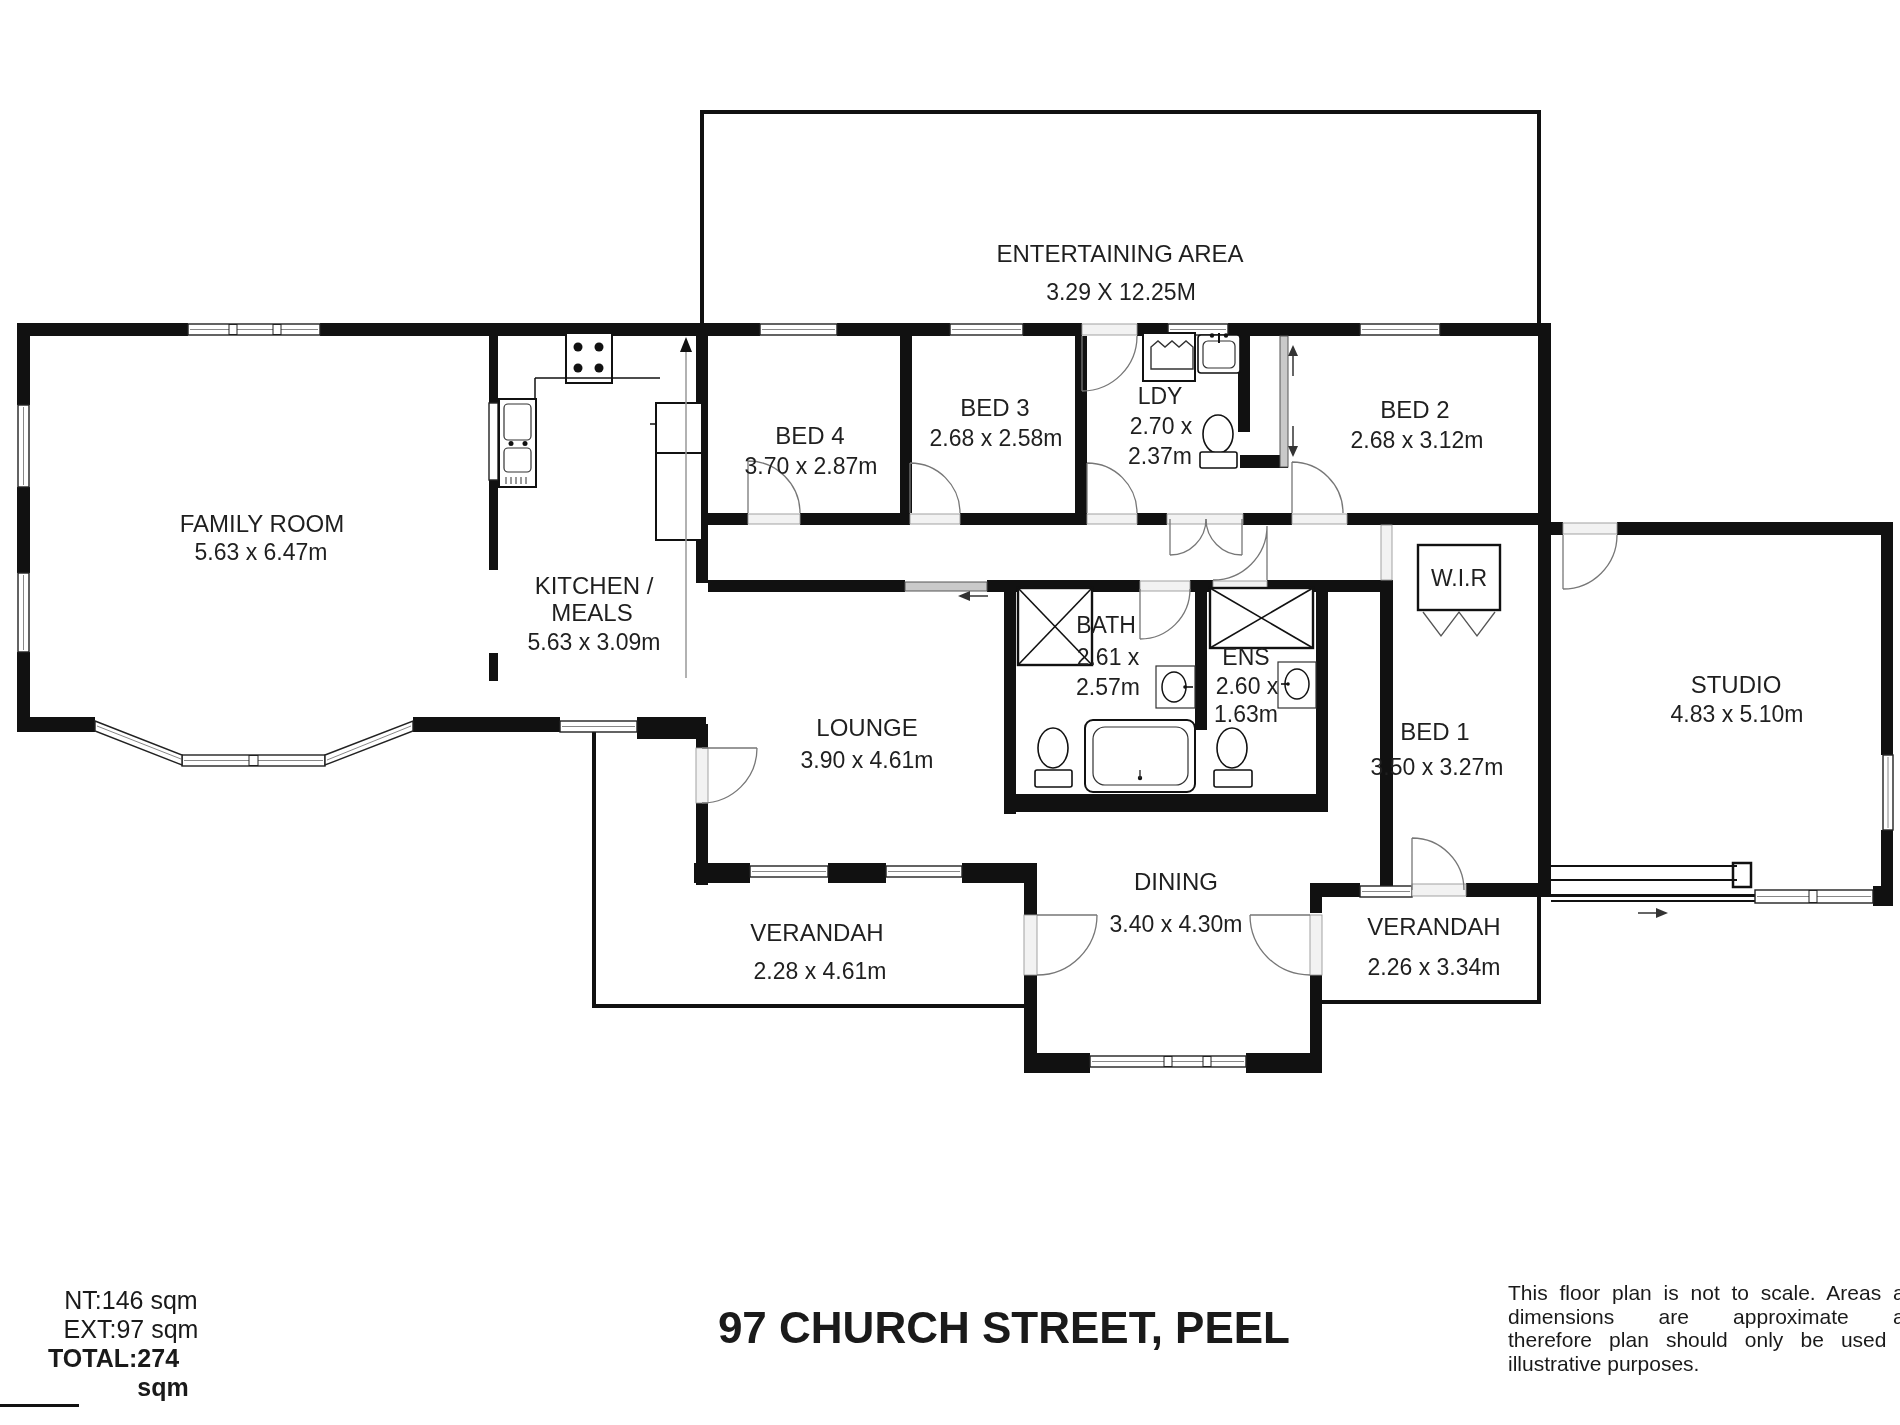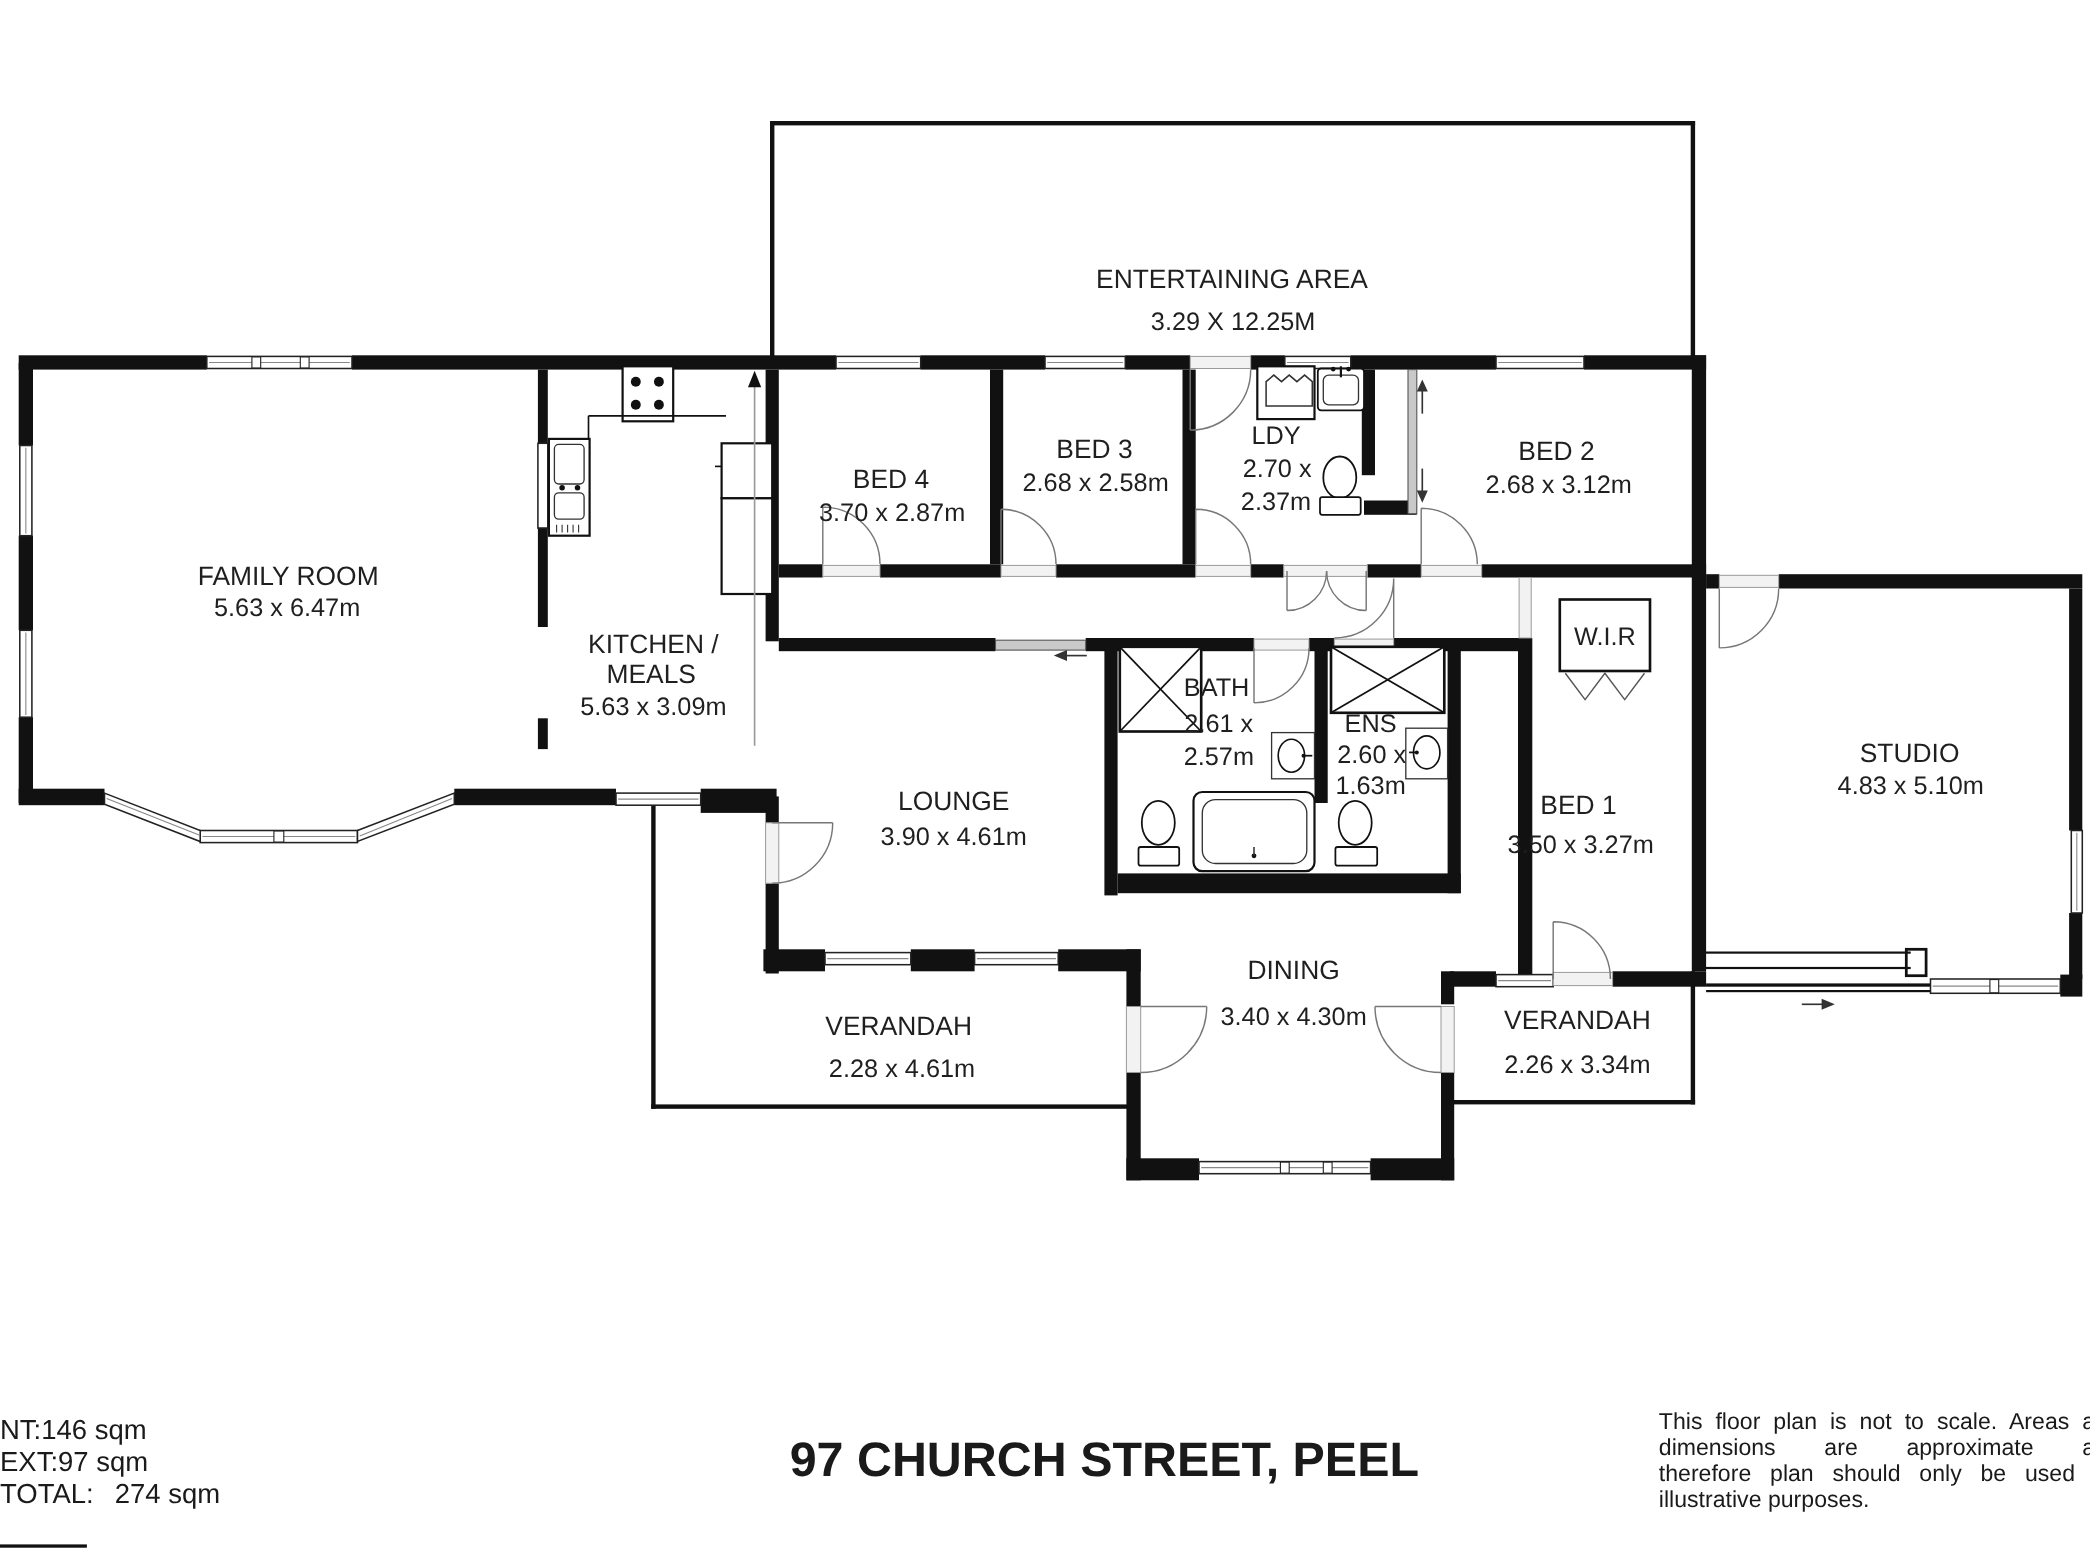--- a/index.html
+++ b/index.html
@@ -16,22 +16,22 @@
     font-family:"Liberation Sans", sans-serif;
     fill:#1f1f1f;
   }
   .room-name{font-size:24px;}
   .room-dims{font-size:23px;}
   .small-name{font-size:23px;}
   .footer-stats{
     position:absolute;left:0;top:1286px;width:214px;
     font-size:25px;
   }
-  .stat-row{display:flex;justify-content:flex-start;line-height:29px;}
-  .stat-row.bold{font-weight:normal;gap:19px;}
+  .stat-row{display:flex;justify-content:center;line-height:29px;padding-left:48px;}
+  .stat-row.bold{font-weight:bold;}
   .footer-rule{
     position:absolute;left:0;top:1404px;width:79px;height:3px;background:#111;
   }
   .footer-title{
     position:absolute;left:430px;top:1303px;width:860px;
     text-align:right;font-size:44px;font-weight:bold;white-space:nowrap;
   }
   .disclaimer{
     position:absolute;left:1508px;top:1281px;width:420px;
     font-size:21px;line-height:23.6px;

